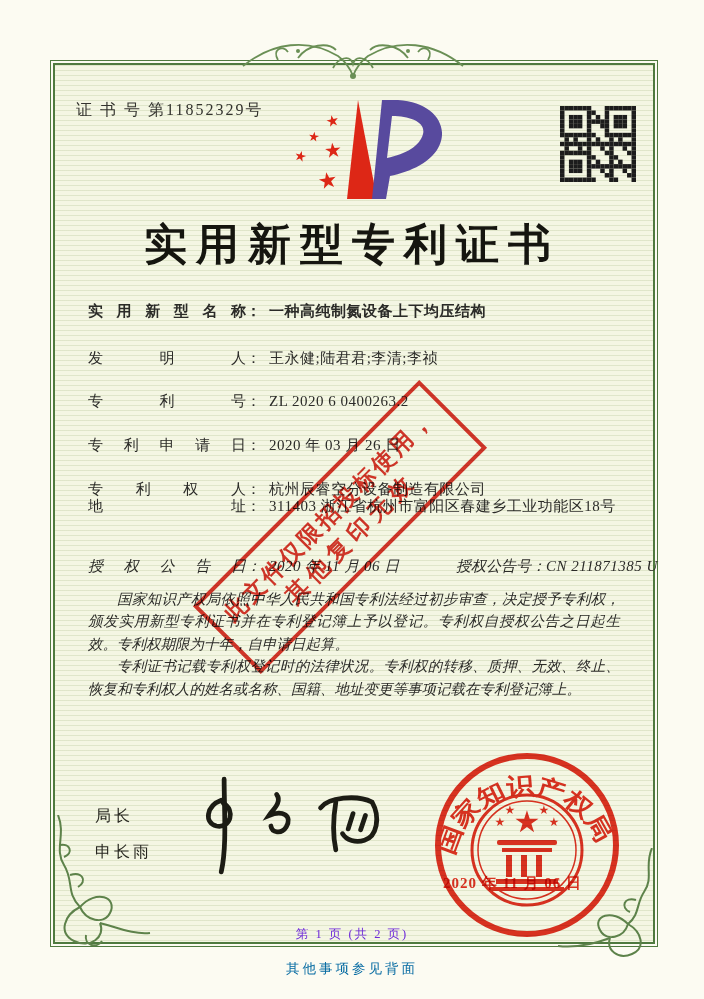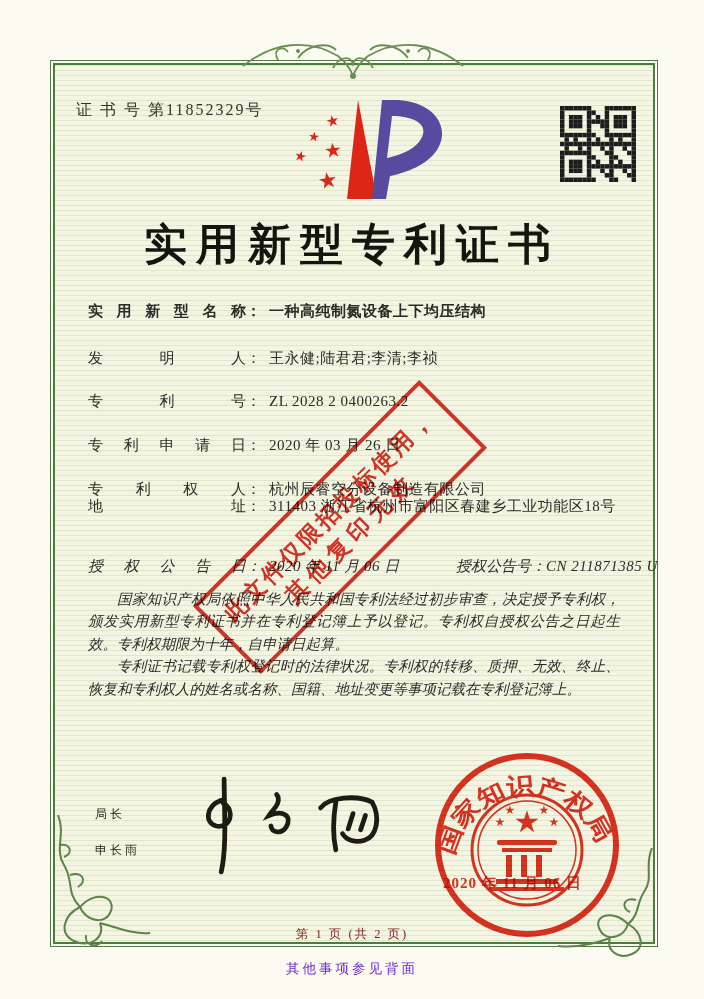--- a/index.html
+++ b/index.html
@@ -36,32 +36,32 @@
   .row{position:absolute;left:88px;font-size:15px;color:var(--ink);
     white-space:nowrap;}
   .row .lbl{display:inline-block;width:158px;text-align:justify;
     text-align-last:justify;vertical-align:bottom;}
   .row .colon{display:inline-block;margin-right:8px;}
   .row .val{letter-spacing:.5px;}
   .grant-right{position:absolute;left:368px;top:0;}
   .paras{position:absolute;left:88px;top:588px;width:532px;font-size:14.5px;
     line-height:1.55;color:var(--ink);text-align:justify;}
   .paras p{text-indent:2em;font-style:italic;}
-  .director{position:absolute;left:95px;font-size:12px;color:#26261f;
+  .director{position:absolute;left:95px;font-size:16px;color:#26261f;
     letter-spacing:3px;}
   .sig{position:absolute;left:185px;top:772px;width:210px;height:108px;}
   .seal{position:absolute;left:430px;top:748px;width:194px;height:194px;
     mix-blend-mode:multiply;}
   .seal-date{position:absolute;left:443px;top:874px;font-size:15px;
     font-weight:600;color:var(--seal-red);letter-spacing:1px;
     mix-blend-mode:multiply;white-space:nowrap;}
   .page-no{position:absolute;left:0;top:926px;width:100%;text-align:center;
-    font-size:12.5px;color:#7f1d1d;letter-spacing:2px;}
+    font-size:12.5px;color:#6d28d9;letter-spacing:2px;}
   .back-note{position:absolute;left:0;top:960px;width:100%;text-align:center;
-    font-size:13.5px;color:#6d28d9;letter-spacing:3px;}
+    font-size:13.5px;color:#0369a1;letter-spacing:3px;}
   .stamp{
     position:absolute;left:180px;top:479px;width:320px;height:96px;
     transform:rotate(-45deg);border:4px solid var(--stamp-red);
     display:flex;flex-direction:column;align-items:center;justify-content:center;
     color:var(--stamp-red);z-index:6;mix-blend-mode:multiply;opacity:.92;
     pointer-events:none;
   }
   .stamp .l1{font-size:23px;font-weight:700;letter-spacing:3px;white-space:nowrap;}
   .stamp .l2{font-size:23px;font-weight:700;letter-spacing:6px;white-space:nowrap;}
   .orn{position:absolute;pointer-events:none;}
@@ -307,21 +307,21 @@
 
   <div class="title">实用新型专利证书</div>
 
   <div class="row" style="top:302px;font-weight:bold;">
     <span class="lbl">实用新型名称</span><span class="colon">：</span><span class="val">一种高纯制氮设备上下均压结构</span>
   </div>
   <div class="row" style="top:349px;">
     <span class="lbl">发明人</span><span class="colon">：</span><span class="val">王永健;陆君君;李清;李祯</span>
   </div>
   <div class="row" style="top:392px;">
-    <span class="lbl">专利号</span><span class="colon">：</span><span class="val">ZL 2028 2 0400263.2</span>
+    <span class="lbl">专利号</span><span class="colon">：</span><span class="val">ZL 2020 6 0400263.2</span>
   </div>
   <div class="row" style="top:436px;">
     <span class="lbl">专利申请日</span><span class="colon">：</span><span class="val">2020 年 03 月 26 日</span>
   </div>
   <div class="row" style="top:480px;">
     <span class="lbl">专利权人</span><span class="colon">：</span><span class="val">杭州辰睿空分设备制造有限公司</span>
   </div>
   <div class="row" style="top:497px;">
     <span class="lbl">地址</span><span class="colon">：</span><span class="val">311403 浙江省杭州市富阳区春建乡工业功能区18号</span>
   </div>

